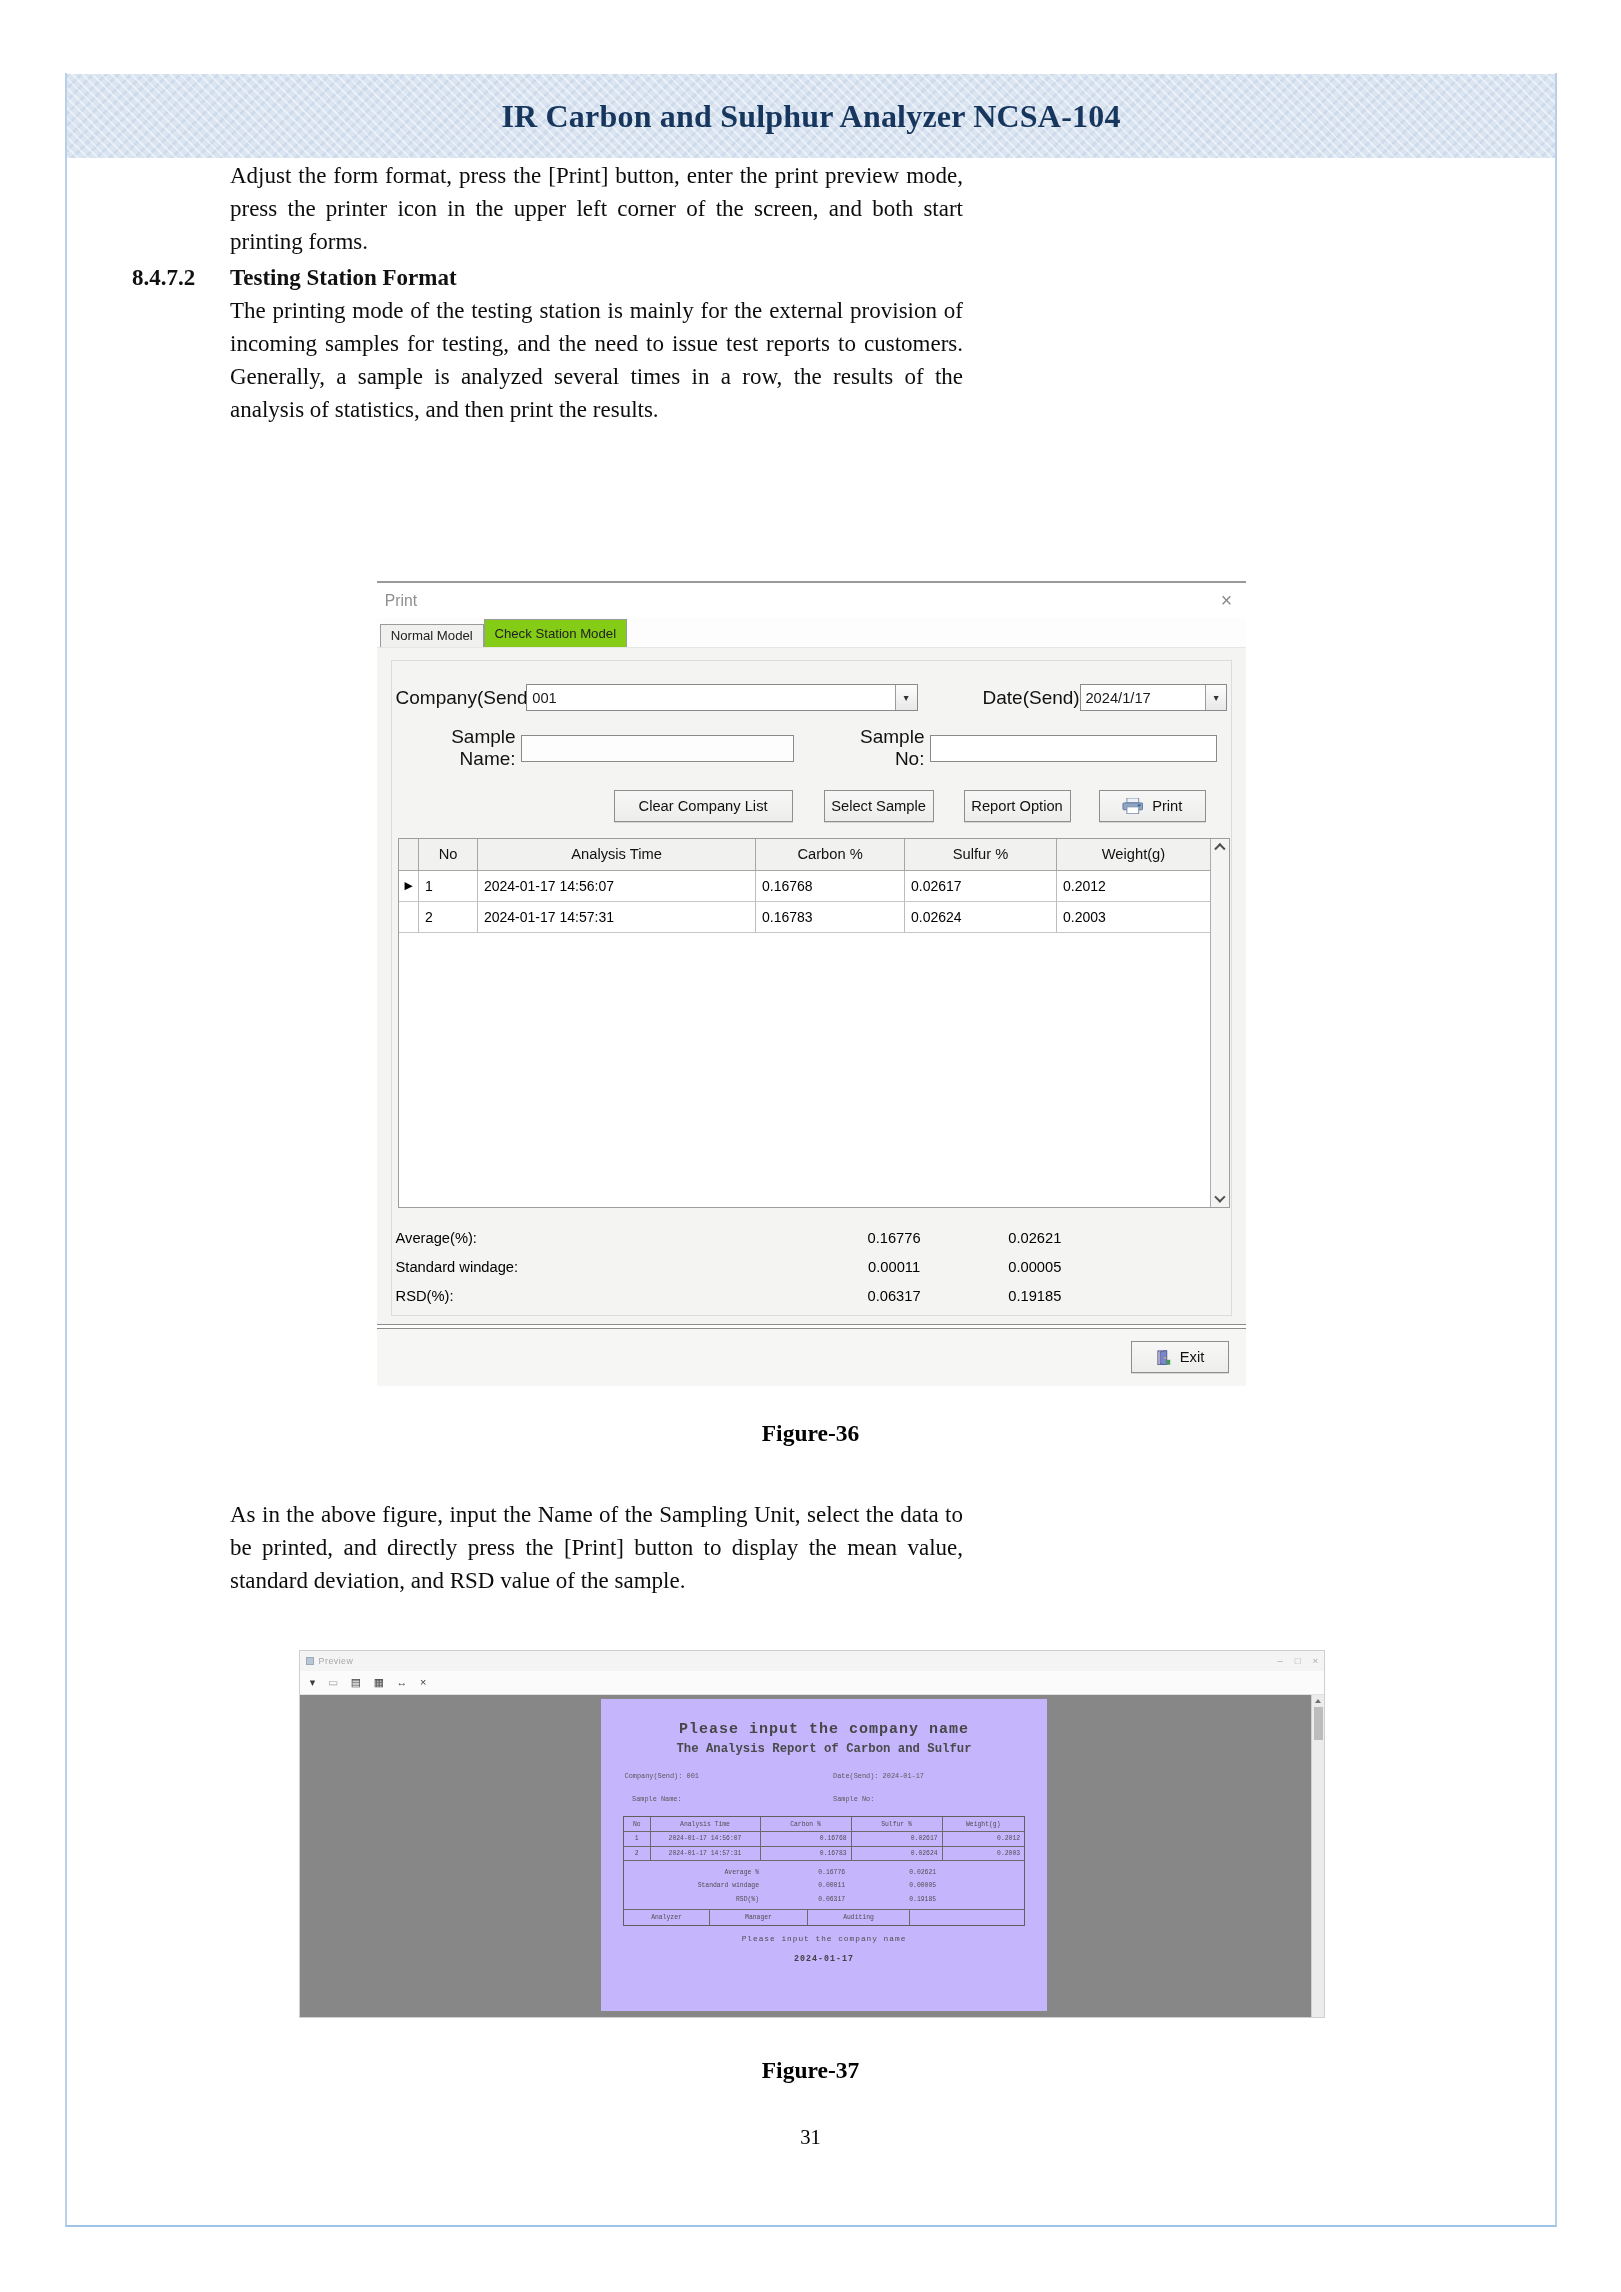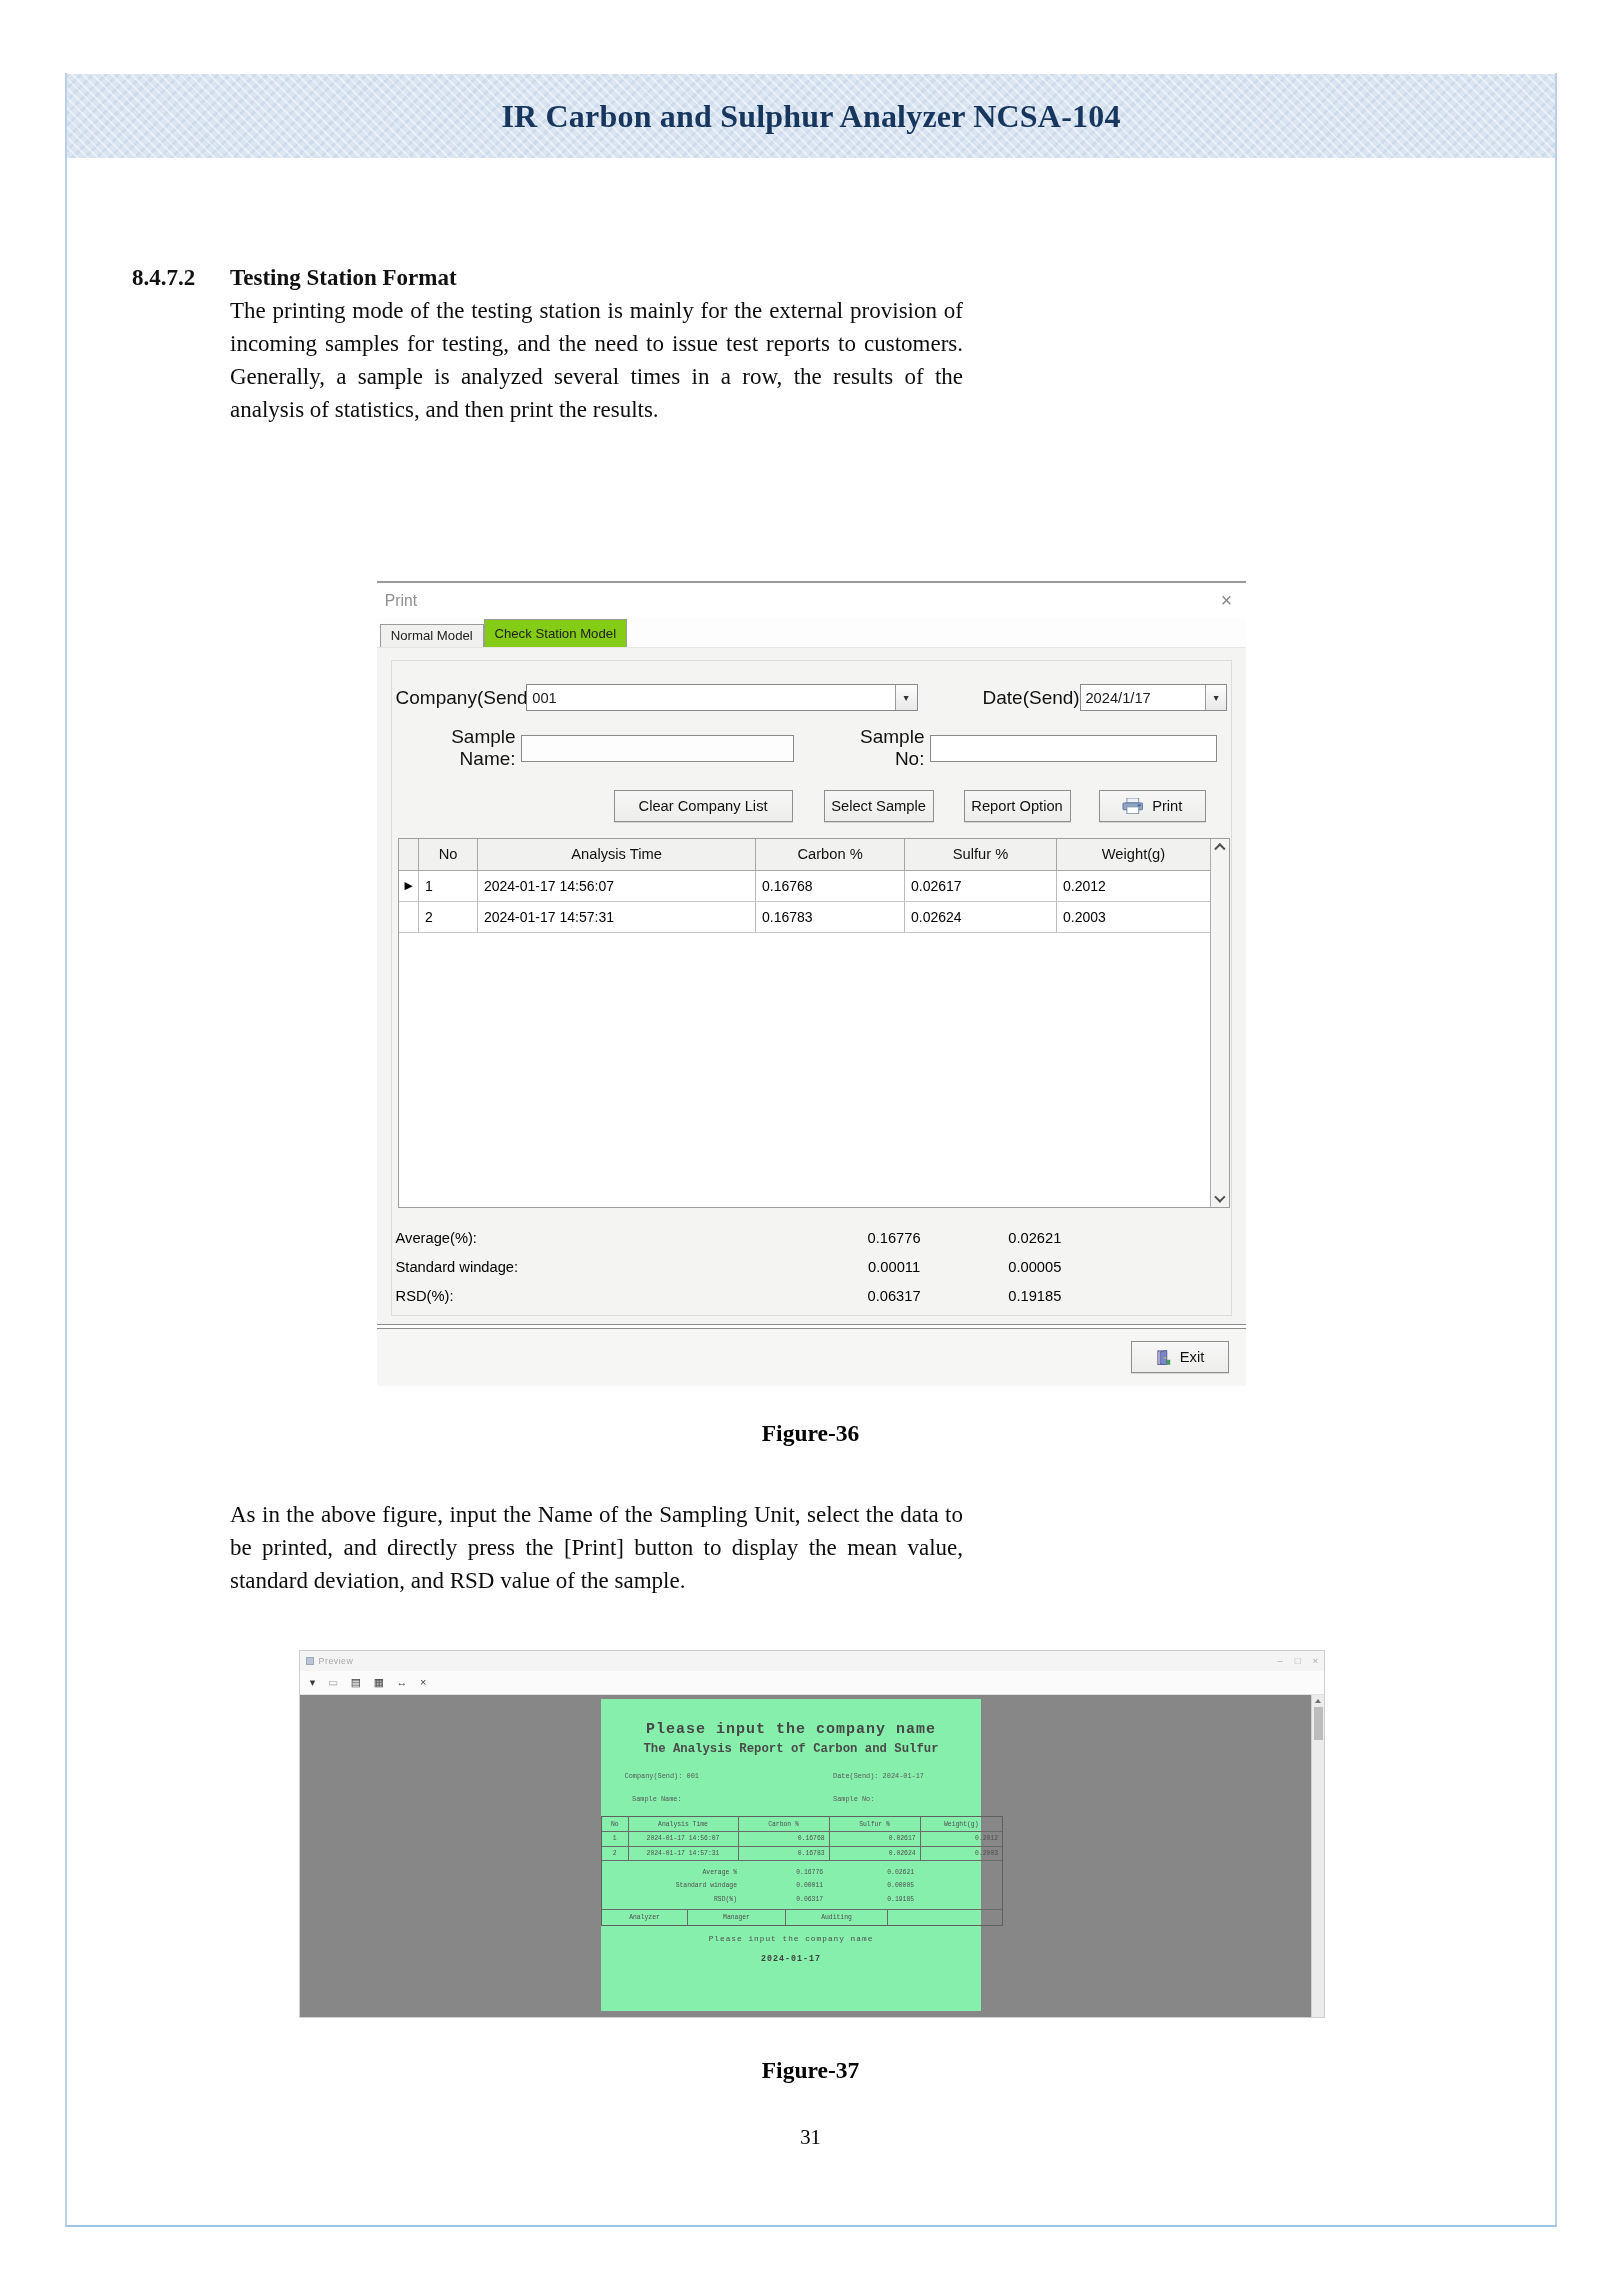--- a/index.html
+++ b/index.html
@@ -142,21 +142,21 @@
   .pv-toolbar span { font-size:10.8px; color:#3c3c3c; line-height:1; }
   .pv-toolbar span.dim { color:#a3a3a3; }
   .pv-bodywrap { flex:1; position:relative; background:#878787; overflow:hidden; }
   .pv-scroll {
     position:absolute; right:0; top:0; bottom:0; width:12.7px; background:#ececec; border-left:1px solid #cfcfcf;
     display:flex; flex-direction:column; align-items:center;
   }
   .pv-scroll .arr { width:0; height:0; border-left:3.9px solid transparent; border-right:3.9px solid transparent; border-bottom:4.9px solid #6f6f6f; margin-top:3.9px; }
   .pv-thumb { width:8.8px; height:33px; background:#bdbdbd; margin-top:3.9px; }
   .pv-page {
-    position:absolute; left:301px; top:3.9px; width:380px; height:312px; background:#86efac;
+    position:absolute; left:301px; top:3.9px; width:446px; height:312px; background:#c4b5fd;
     font-family:"Liberation Mono","DejaVu Sans Mono",monospace; color:#4c4c4c;
   }
   .rp-title { margin-top:21.6px; text-align:center; font-size:15px; font-weight:bold; color:#474747; letter-spacing:1px; }
   .rp-sub { margin-top:4.9px; text-align:center; font-size:12.3px; font-weight:bold; color:#4a4a4a; }
   .rp-meta { position:relative; height:11.8px; font-size:6.9px; color:#5a5a5a; }
   .rp-meta.m1 { margin-top:15.7px; }
   .rp-meta.m2 { margin-top:10.8px; }
   .rp-meta .l { position:absolute; left:23.5px; }
   .rp-meta.m2 .l { left:31px; }
   .rp-meta .r { position:absolute; left:232px; }
@@ -182,20 +182,21 @@
 </head>
 <body>
 
 <div id="page">
   <div class="frame"></div>
 
   <div class="banner">
     <h1>IR Carbon and Sulphur Analyzer NCSA-104</h1>
   </div>
 
+  <p class="para" style="top:159px;">Adjust the form format, press the [Print] button, enter the print preview mode, press the printer icon in the upper left corner of the screen, and both start printing forms.</p>
   <div class="sec-num" style="top:261px;">8.4.7.2</div>
   <div class="sec-title" style="top:261px;">Testing Station Format</div>
   <p class="para" style="top:294px;">The printing mode of the testing station is mainly for the external provision of incoming samples for testing, and the need to issue test reports to customers. Generally, a sample is analyzed several times in a row, the results of the analysis of statistics, and then print the results.</p>
 
   <div class="dlg">
     <div class="dlg-title">
       <span class="t">Print</span>
       <span class="dlg-close">×</span>
     </div>
     <div class="dlg-tabs">

